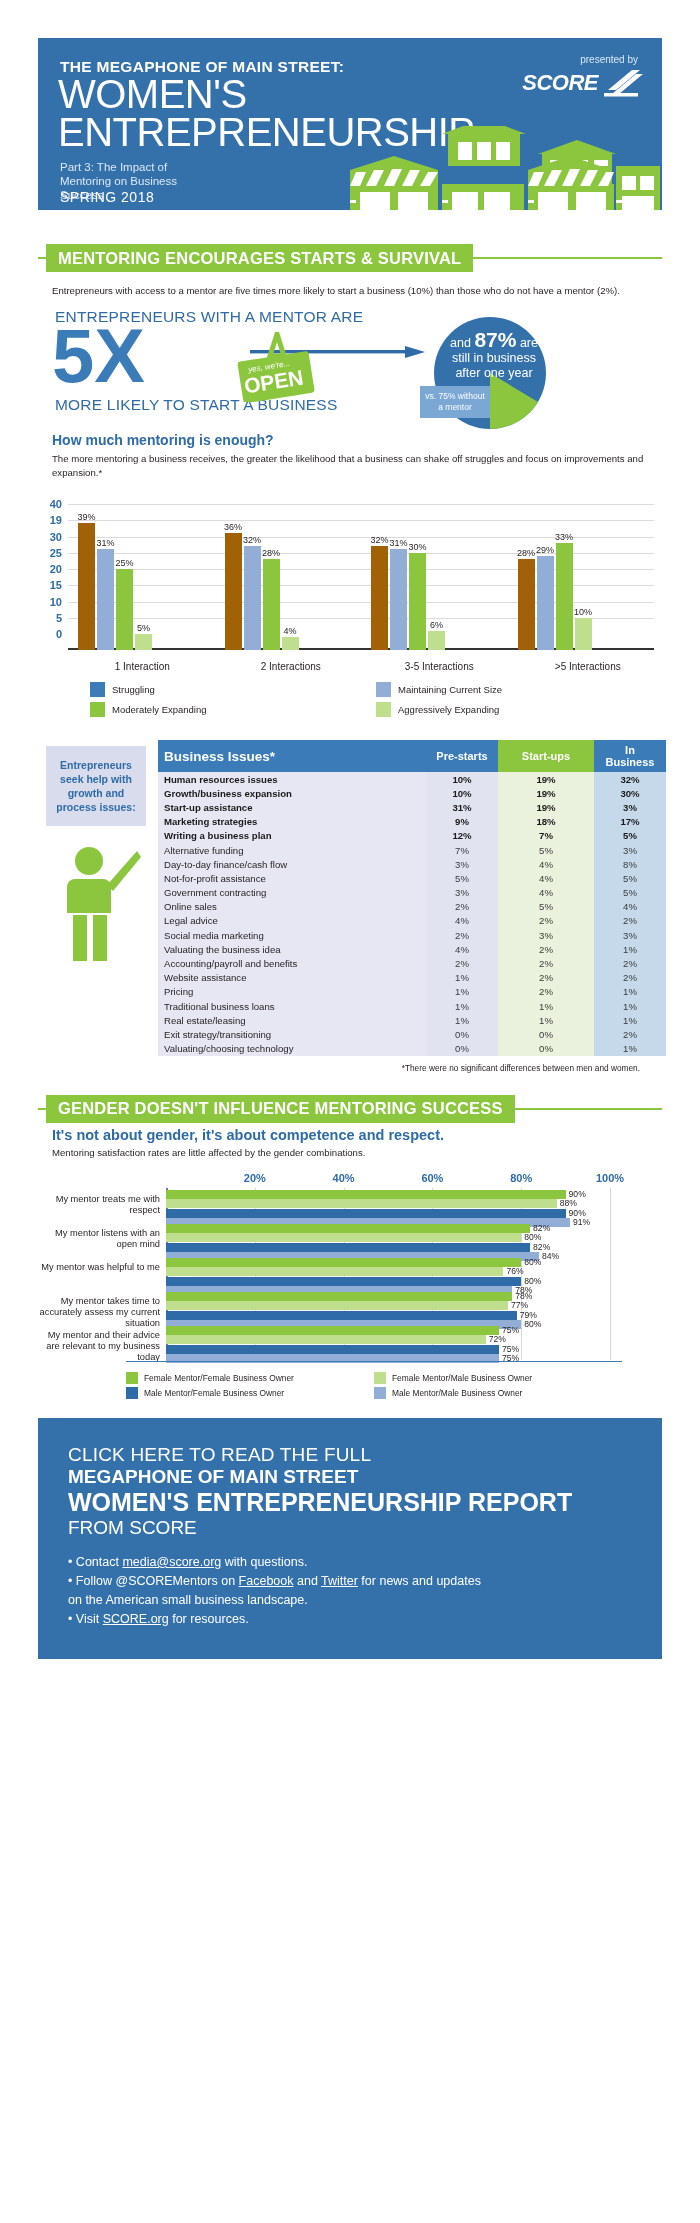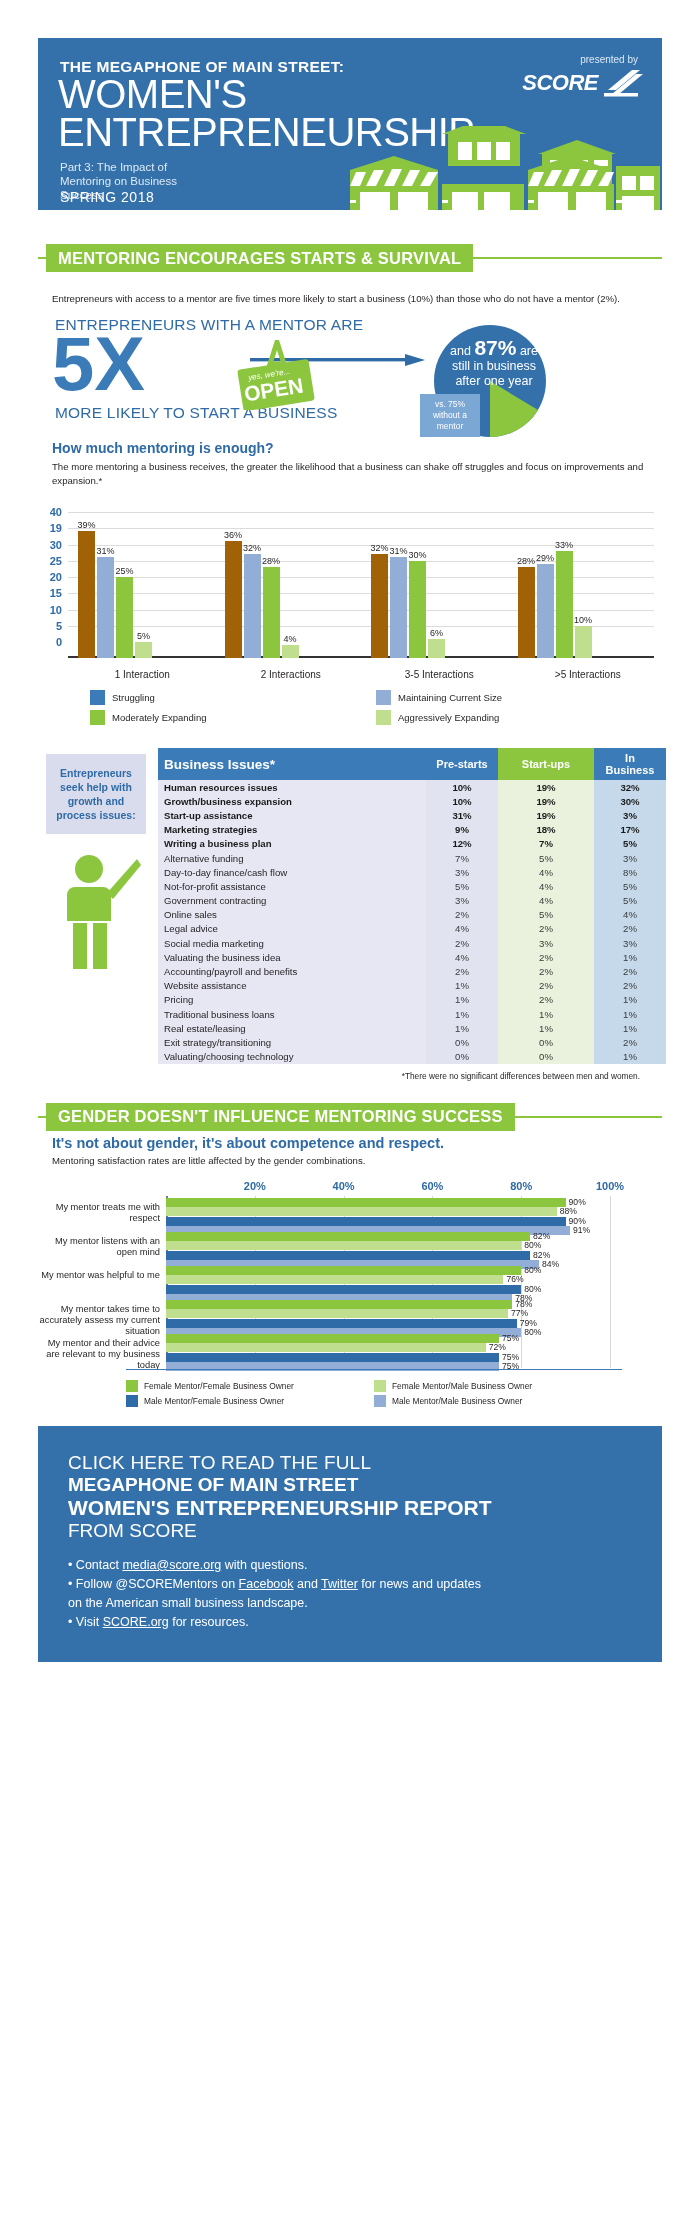--- a/index.html
+++ b/index.html
@@ -54,21 +54,21 @@
   .banner-wrap { margin: 0 38px; position: relative; height: 28px; }
   .banner-line { position: absolute; left: 0; right: 0; top: 13px; height: 2px; background: #8cc63f; }
   .banner {
     position: absolute; left: 8px; top: 0; height: 28px;
     background: #8cc63f; color: #fff;
     font-size: 16.5px; font-weight: bold; letter-spacing: .2px;
     display: flex; align-items: center; padding: 0 12px;
   }
 
   .body-text {
-    margin: 20px 52px 0 52px;
+    margin: 12px 52px 0 52px;
     font-size: 9.6px; line-height: 14px; color: #231f20;
   }
 
   
   .five-block { position: relative; height: 120px; margin-top: 6px; }
   .five-head {
     position: absolute; left: 55px; top: 4px;
     color: #2f6ba6; font-size: 15.5px; letter-spacing: .2px;
   }
   .five-x {
@@ -84,21 +84,21 @@
   .open-small { position: absolute; left: 16px; top: 30px; color: #fff; font-size: 8px; font-style: italic; transform: rotate(-9deg); }
   .open-big { position: absolute; left: 12px; top: 38px; color: #fff; font-size: 21px; font-weight: bold; transform: rotate(-9deg); }
 
   .pie-wrap { position: absolute; left: 428px; top: 10px; width: 130px; height: 118px; }
   .pie-text {
     position: absolute; left: 440px; top: 28px; width: 108px;
     color: #fff; text-align: center; font-size: 12.5px; line-height: 15px;
   }
   .pie-text .big { font-size: 21px; font-weight: bold; }
   .pie-note {
-    position: absolute; left: 420px; top: 82px; width: 60px;
+    position: absolute; left: 420px; top: 82px; width: 70px;
     background: #7ba7d4; color: #fff; text-align: center;
     font-size: 8.5px; line-height: 11px; padding: 5px 2px;
   }
 
   
   .sub-head { margin: 8px 52px 0 52px; color: #2f6ba6; font-size: 14px; font-weight: 600; }
   .chart-area { position: relative; margin: 10px 38px 0 38px; height: 190px; }
   .y-axis { position: absolute; left: 0; top: 0; width: 26px; height: 160px; }
   .y-tick {
     position: absolute; right: 2px; color: #2f6ba6;
@@ -167,21 +167,21 @@
   .g-sw { width: 12px; height: 12px; margin-right: 6px; }
   .g-leg-line { position: absolute; left: 88px; right: 40px; height: 1px; background: #3b7cb8; }
 
   
   .footer {
     margin: 16px 38px 40px 38px; background: #3471ab; color: #fff;
     padding: 26px 30px 30px 30px;
   }
   .f-l1 { font-size: 19px; font-weight: 300; letter-spacing: .2px; }
   .f-l2 { font-size: 19px; font-weight: bold; }
-  .f-l3 { font-size: 21px; font-weight: bold; }
+  .f-l3 { font-size: 25px; font-weight: bold; }
   .f-l4 { font-size: 19px; font-weight: 300; }
   .f-bullets { margin-top: 14px; font-size: 12.5px; line-height: 19px; font-weight: 300; }
   .f-bullets a { color: #fff; }
   .und { text-decoration: underline; }
 </style>
 </head>
 <body>
 
 <div class="page">
 

